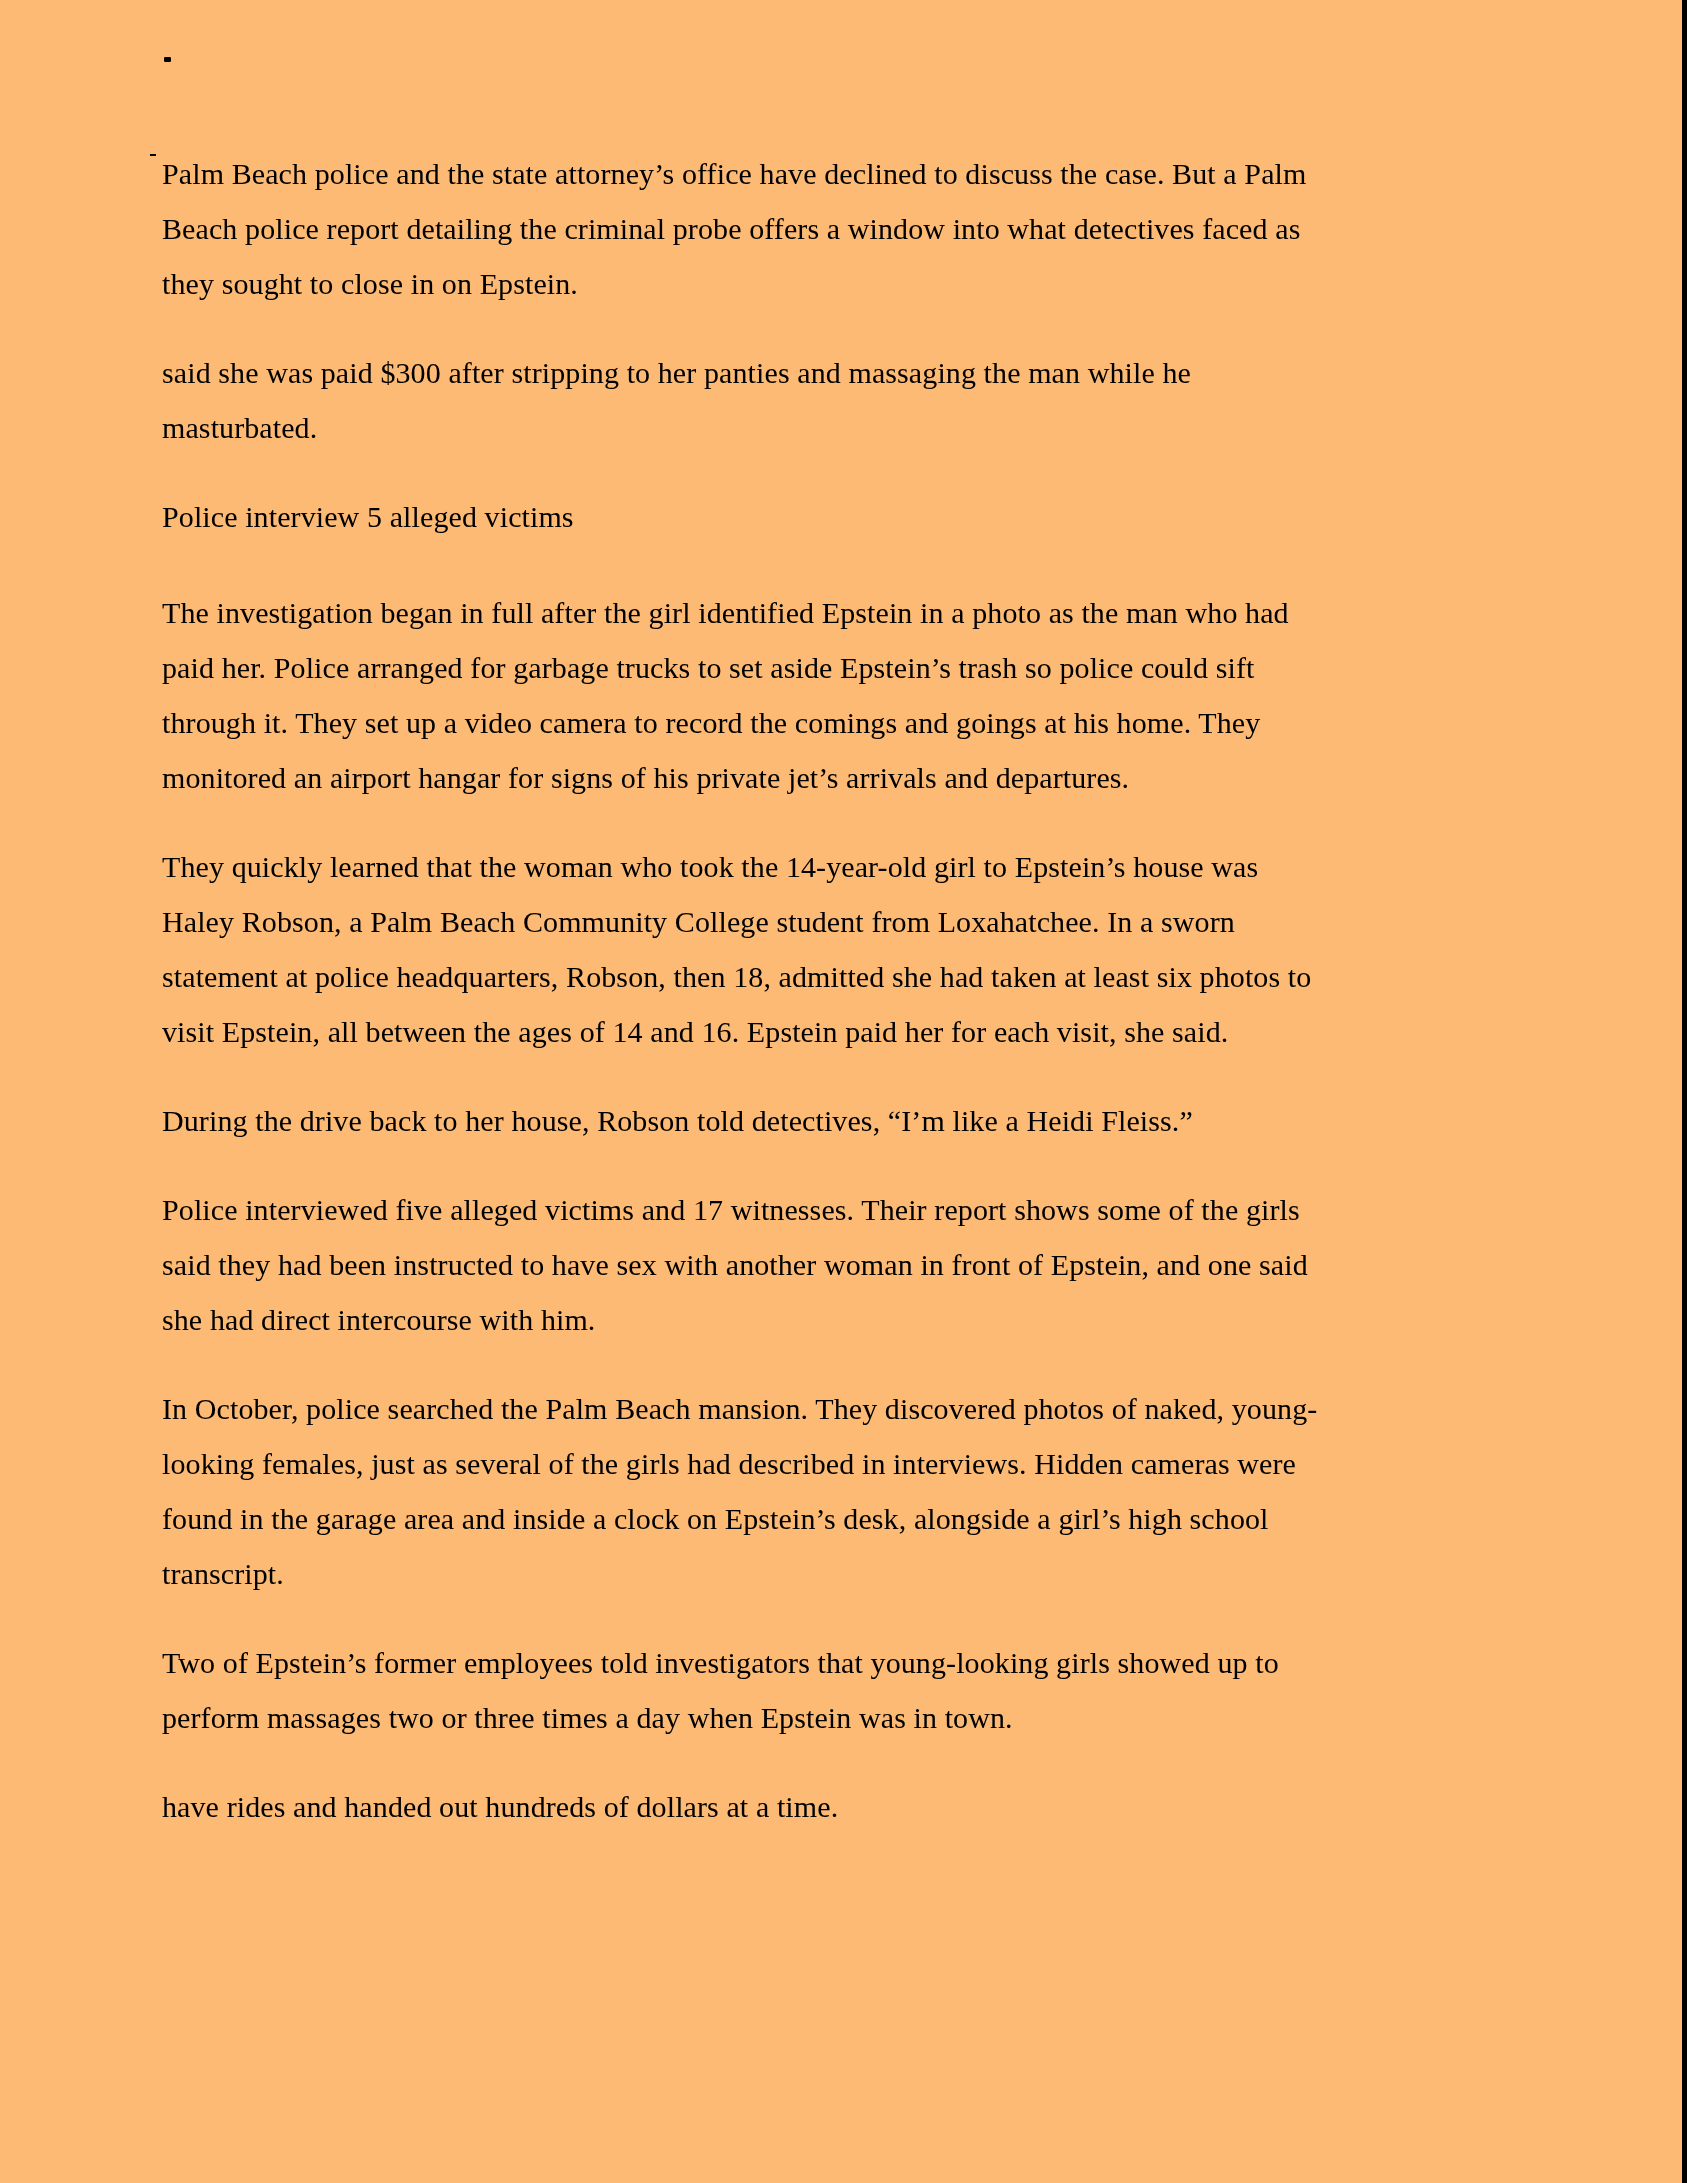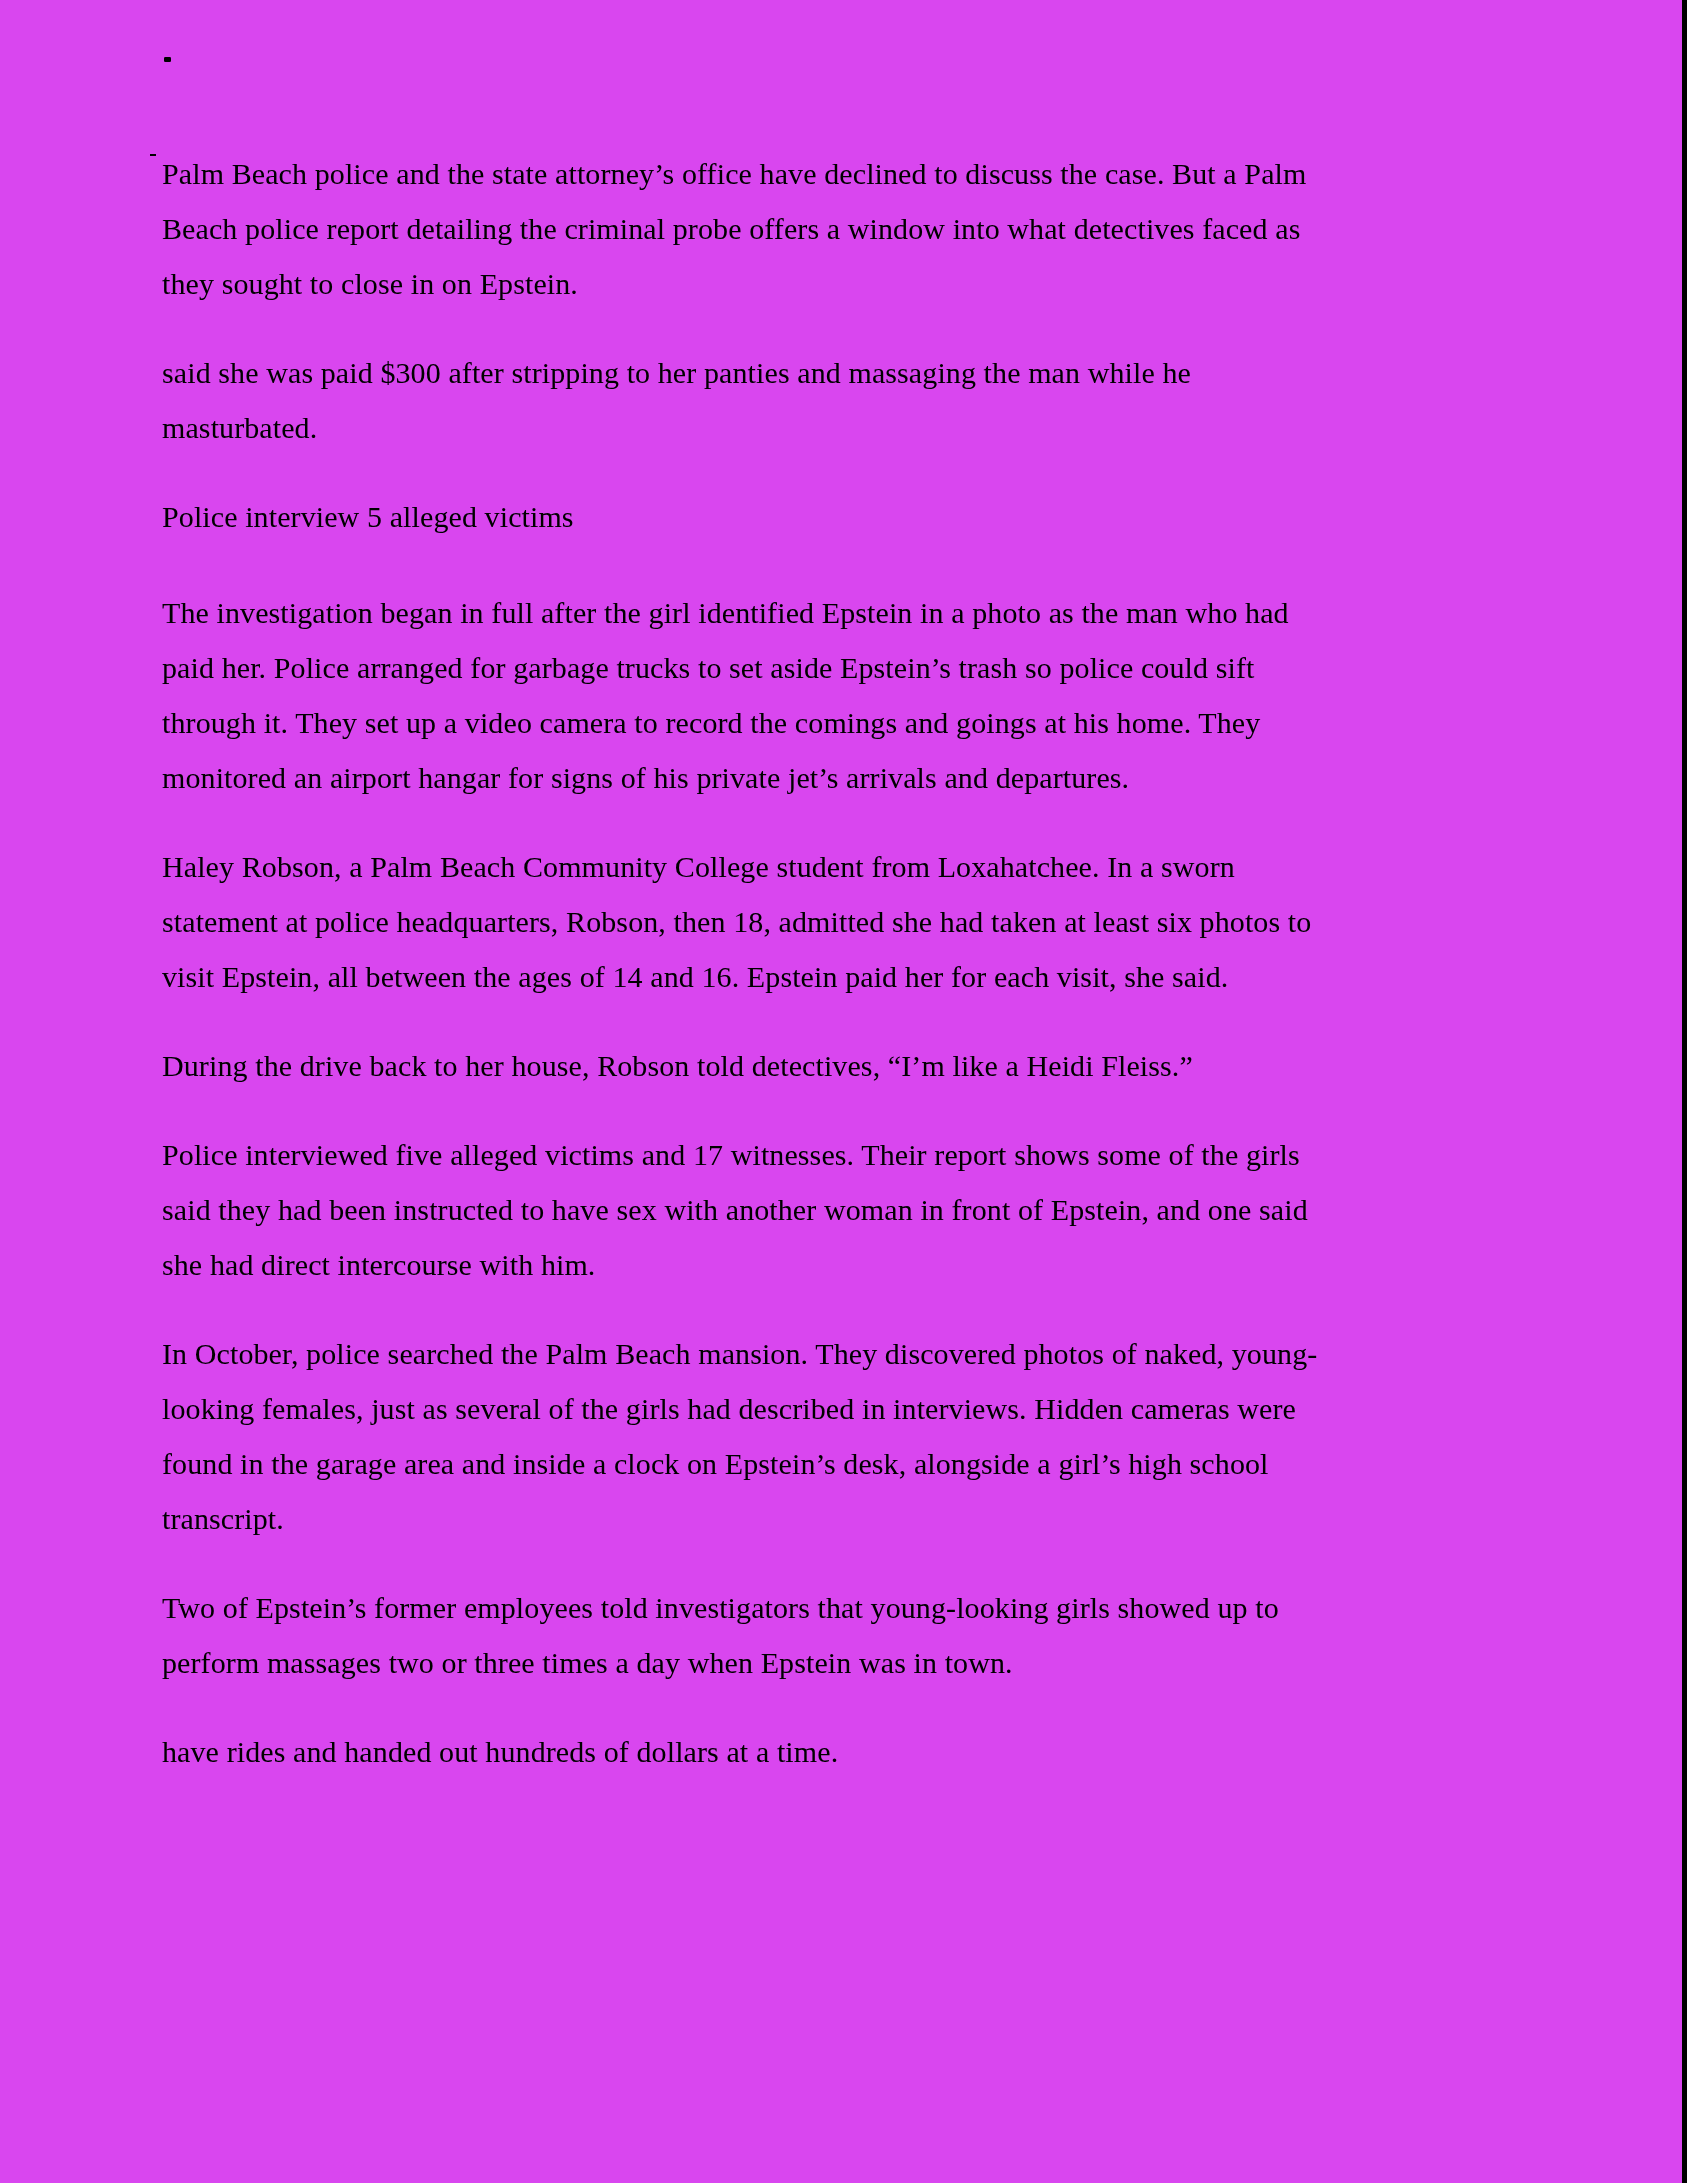--- a/index.html
+++ b/index.html
@@ -4,21 +4,21 @@
 <style>
   html, body {
     margin: 0;
     padding: 0;
     background: #ffffff;
   }
   .page {
     position: relative;
     width: 1687px;
     height: 2183px;
-    background: #d946ef;
+    background: #fdba74;
     overflow: hidden;
     font-family: "Liberation Serif", "DejaVu Serif", serif;
     color: #000000;
   }
   
   .edge-bar {
     position: absolute;
     top: 0;
     right: 0;
     width: 4.6px;
@@ -85,20 +85,21 @@
       <div class="heading">
         <div class="text-line">Police interview 5 alleged victims</div>
       </div>
       <div class="paragraph">
         <div class="text-line">The investigation began in full after the girl identified Epstein in a photo as the man who had</div>
         <div class="text-line">paid her. Police arranged for garbage trucks to set aside Epstein’s trash so police could sift</div>
         <div class="text-line">through it. They set up a video camera to record the comings and goings at his home. They</div>
         <div class="text-line">monitored an airport hangar for signs of his private jet’s arrivals and departures.</div>
       </div>
       <div class="paragraph">
+        <div class="text-line">They quickly learned that the woman who took the 14-year-old girl to Epstein’s house was</div>
         <div class="text-line">Haley Robson, a Palm Beach Community College student from Loxahatchee. In a sworn</div>
         <div class="text-line">statement at police headquarters, Robson, then 18, admitted she had taken at least six photos to</div>
         <div class="text-line">visit Epstein, all between the ages of 14 and 16. Epstein paid her for each visit, she said.</div>
       </div>
       <div class="paragraph">
         <div class="text-line">During the drive back to her house, Robson told detectives, “I’m like a Heidi Fleiss.”</div>
       </div>
       <div class="paragraph">
         <div class="text-line">Police interviewed five alleged victims and 17 witnesses. Their report shows some of the girls</div>
         <div class="text-line">said they had been instructed to have sex with another woman in front of Epstein, and one said</div>

